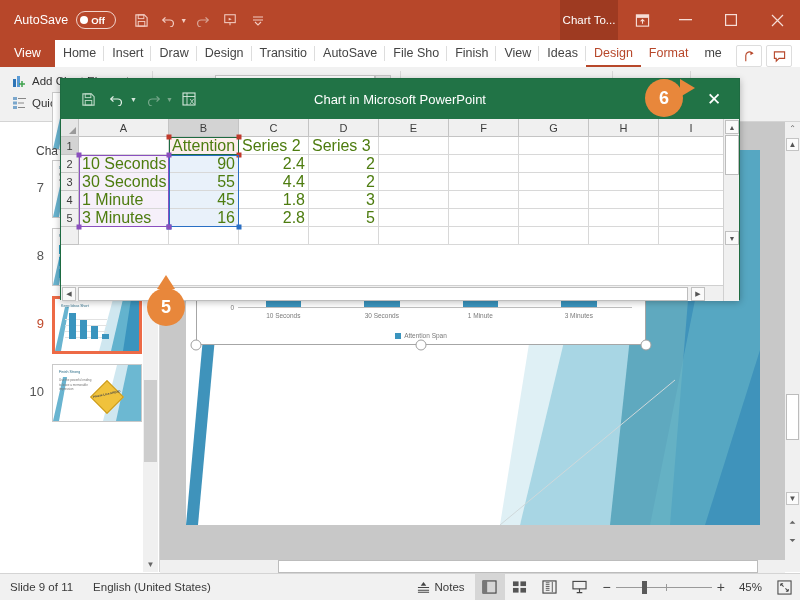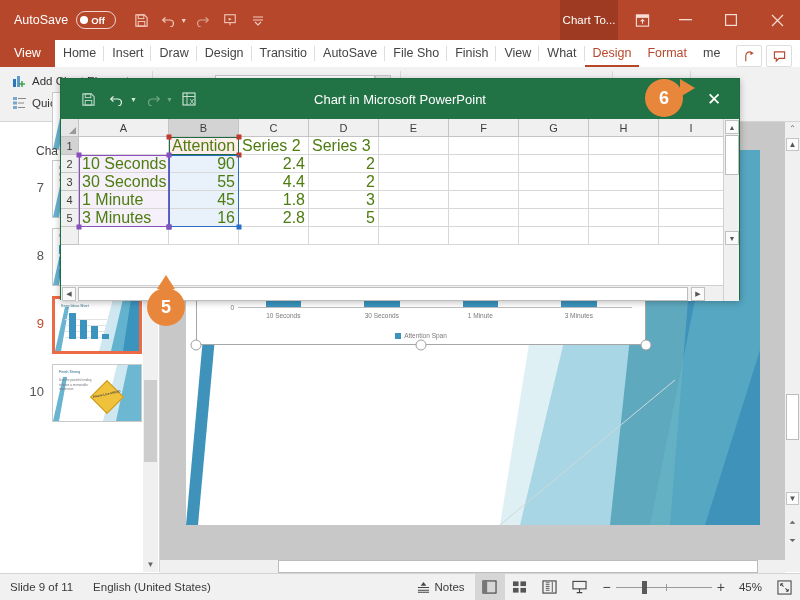--- a/index.html
+++ b/index.html
@@ -413,21 +413,21 @@
   <div class="rtab file">View</div>
   <div class="rtab sep">Home</div>
   <div class="rtab sep">Insert</div>
   <div class="rtab sep">Draw</div>
   <div class="rtab sep">Design</div>
   <div class="rtab sep">Transitio</div>
   <div class="rtab sep">AutoSave</div>
   <div class="rtab sep">File Sho</div>
   <div class="rtab sep">Finish</div>
   <div class="rtab sep">View</div>
-  <div class="rtab sep">What</div>
+  <div class="rtab sep">Ideas</div>
   <div class="rtab active-ctxt">Design</div>
   <div class="rtab ctxt">Format</div>
   <div class="rtab">me</div>
   <div class="ribbon-right">
     <span class="rbtn-sq">
       <svg width="13" height="13" viewBox="0 0 14 14">
           <path d="M3 12 V6 a4 4 0 0 1 7-2.6" fill="none" stroke="#b7472a" stroke-width="1.2"></path>
           <path d="M8 1.5 L11.5 3.6 L8 5.6 z" fill="#b7472a"></path>
         </svg>
     </span>

